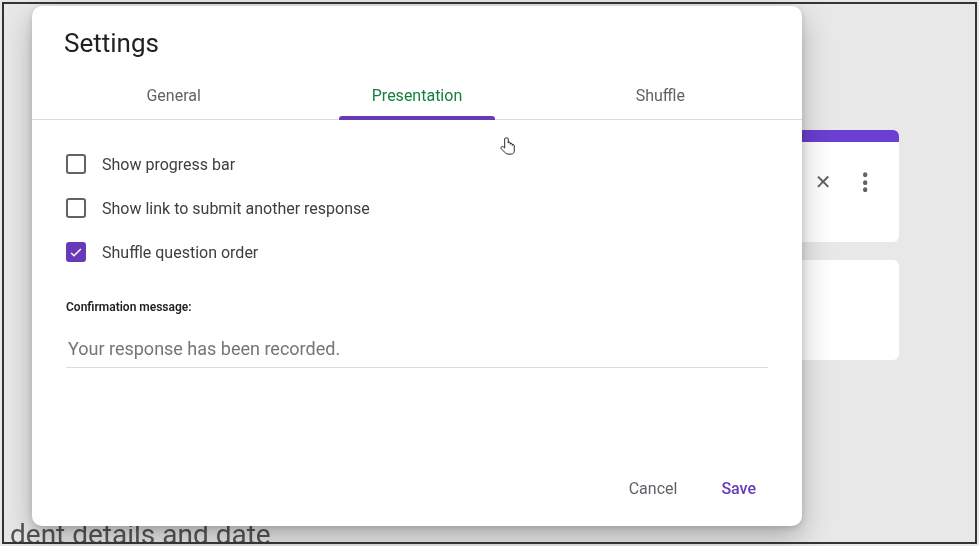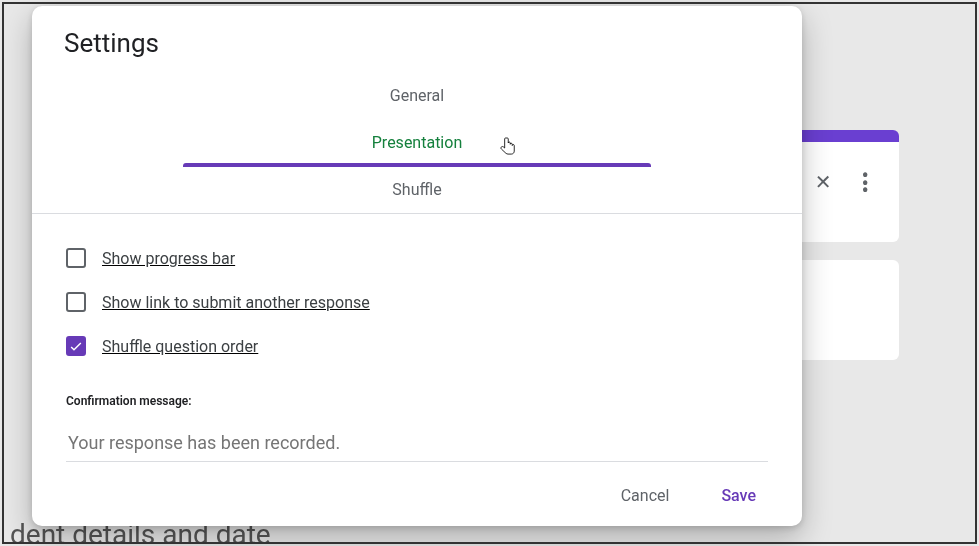--- a/index.html
+++ b/index.html
@@ -45,40 +45,38 @@
       padding: 22px 0 12px 0;
       margin-left: 24px;
     }
     .modal h1 {
       font-size: 26px; font-weight: 400; color: #202124;
       padding: 0 32px 14px 32px;
     }
     .tabs {
       display: flex; border-bottom: 1px solid #dadce0;
       padding: 0 20px;
-      flex-direction: column;
     }
     .tab {
       flex: 1; text-align: center; padding: 14px 0 14px 0;
       font-size: 16px; color: #5f6368; cursor: pointer;
       position: relative;
     }
     .tab.active { color: #15803d; }
     .tab.active::after {
       content: ""; position: absolute; left: 18%; right: 18%; bottom: -1px;
       height: 4px; background: #673ab7; border-radius: 3px 3px 0 0;
     }
 
     .body {
       padding: 22px 34px 6px 34px; flex: 1;
     }
     .opt {
       display: flex; align-items: center; gap: 16px;
       padding: 12px 0;
-      text-decoration: underline;
     }
     .cb {
       width: 20px; height: 20px; border: 2px solid #5f6368; border-radius: 3px;
       display: inline-flex; align-items: center; justify-content: center;
       cursor: pointer; flex-shrink: 0; background: #fff;
     }
     .cb.checked { background: #673ab7; border-color: #673ab7; }
     .cb.checked svg { display: block; }
     .cb svg { display: none; width: 16px; height: 16px; }
     .opt-label { font-size: 16px; color: #3c4043; }
@@ -86,21 +84,21 @@
     .confirm-label {
       margin-top: 26px; font-size: 12px; font-weight: 600; color: #202124;
     }
     .confirm-input {
       margin-top: 18px; width: 100%; border: none; border-bottom: 1px solid #dadce0;
       padding: 6px 2px 8px 2px; font-size: 18px; color: #9aa0a6; background: transparent;
       outline: none; font-family: inherit;
     }
 
     .footer {
-      display: flex; justify-content: flex-end; gap: 24px;
+      display: flex; justify-content: flex-end; gap: 16px;
       padding: 8px 32px 6px 0;
     }
     .btn {
       padding: 10px 14px; font-size: 16px; border: none; background: none; cursor: pointer;
       border-radius: 4px; font-family: inherit;
     }
     .btn.cancel { color: #5f6368; }
     .btn.save { color: #673ab7; font-weight: 500; }
 
     .cursor {

